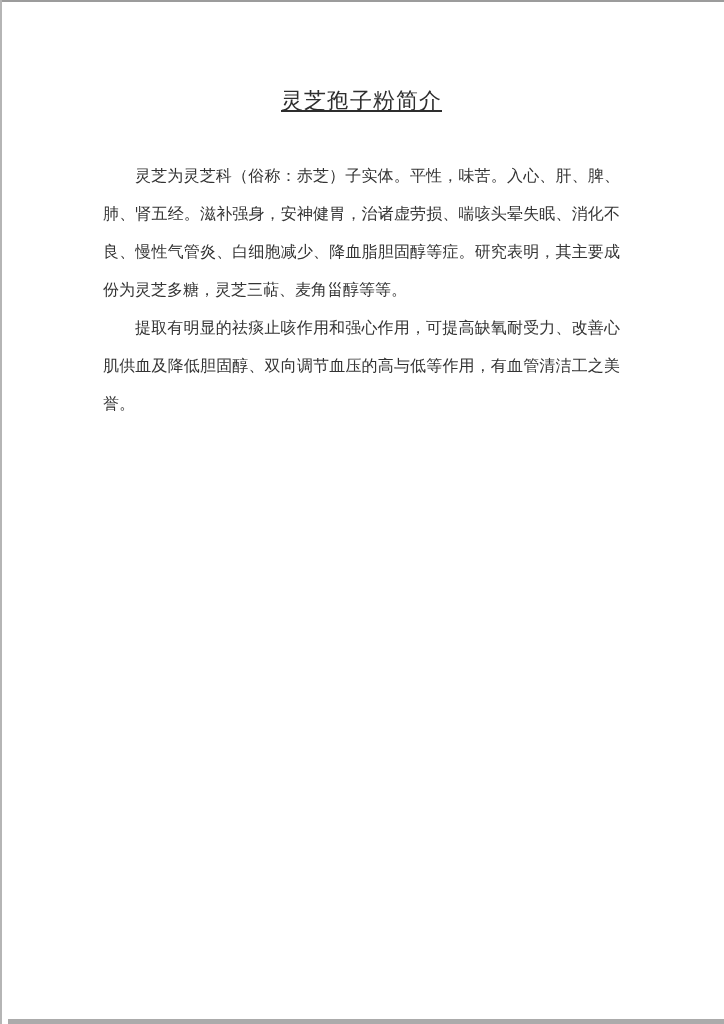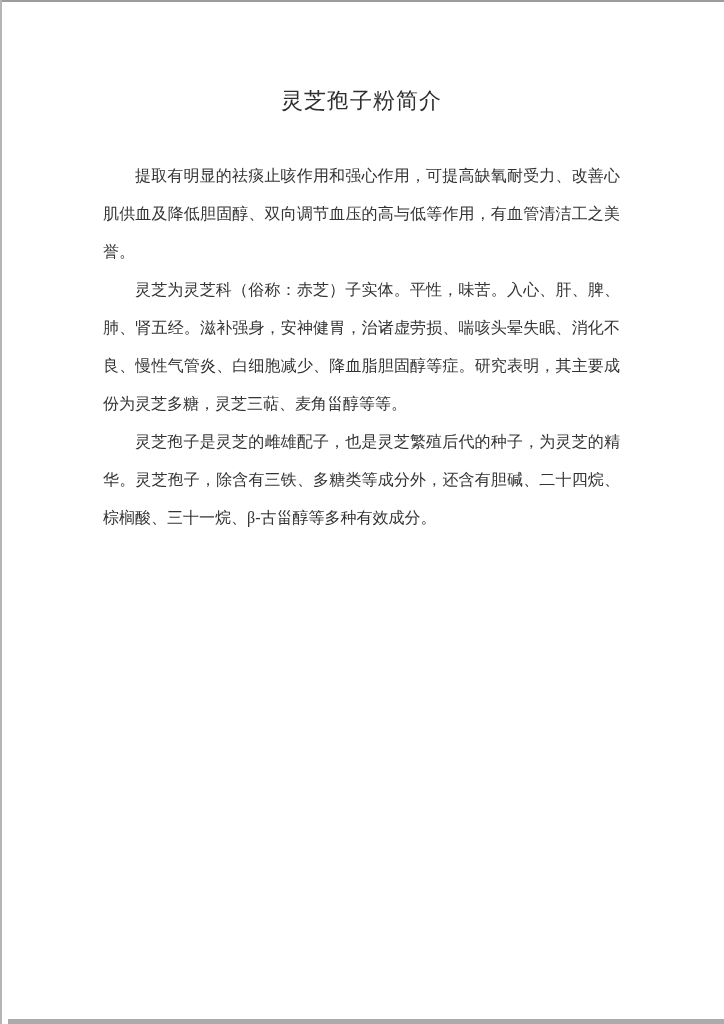--- a/index.html
+++ b/index.html
@@ -45,20 +45,21 @@
     width: 517px;
   }
   .doc-title {
     font-size: 22px;
     font-weight: 400;
     text-align: center;
     line-height: 30px;
     margin: 86px 0 41px 0;
     letter-spacing: 1px;
     color: #2e2e2e;
+    text-decoration: underline;
   }
   .doc-paragraph {
     margin: 0;
     font-size: 16px;
     line-height: 38px;
     text-indent: 2em;
     text-align: justify;
     text-justify: inter-character;
     word-break: break-all;
     color: #333333;
@@ -67,24 +68,23 @@
 </head>
 <body>
 
 <div class="page">
   <div class="page-border-top"></div>
   <div class="page-border-left"></div>
 
   <div class="content">
     <h1 class="doc-title">灵芝孢子粉简介</h1>
 
+    <p class="doc-paragraph">灵芝为灵芝科（俗称：赤芝）子实体。平性，味苦。入心、肝、脾、肺、肾五经。滋补强身，安神健胃，治诸虚劳损、喘咳头晕失眠、消化不良、慢性气管炎、白细胞减少、降血脂胆固醇等症。研究表明，其主要成份为灵芝多糖，灵芝三萜、麦角甾醇等等。</p>
+
     <p class="doc-paragraph">提取有明显的祛痰止咳作用和强心作用，可提高缺氧耐受力、改善心肌供血及降低胆固醇、双向调节血压的高与低等作用，有血管清洁工之美誉。</p>
-
-    <p class="doc-paragraph">灵芝为灵芝科（俗称：赤芝）子实体。平性，味苦。入心、肝、脾、肺、肾五经。滋补强身，安神健胃，治诸虚劳损、喘咳头晕失眠、消化不良、慢性气管炎、白细胞减少、降血脂胆固醇等症。研究表明，其主要成份为灵芝多糖，灵芝三萜、麦角甾醇等等。</p>
 
 
 
 
-    <p class="doc-paragraph">灵芝孢子是灵芝的雌雄配子，也是灵芝繁殖后代的种子，为灵芝的精华。灵芝孢子，除含有三铁、多糖类等成分外，还含有胆碱、二十四烷、棕榈酸、三十一烷、β-古甾醇等多种有效成分。</p>
   </div>
 
   <div class="page-bottom-strip"></div>
 </div>
 
 </body></html>

